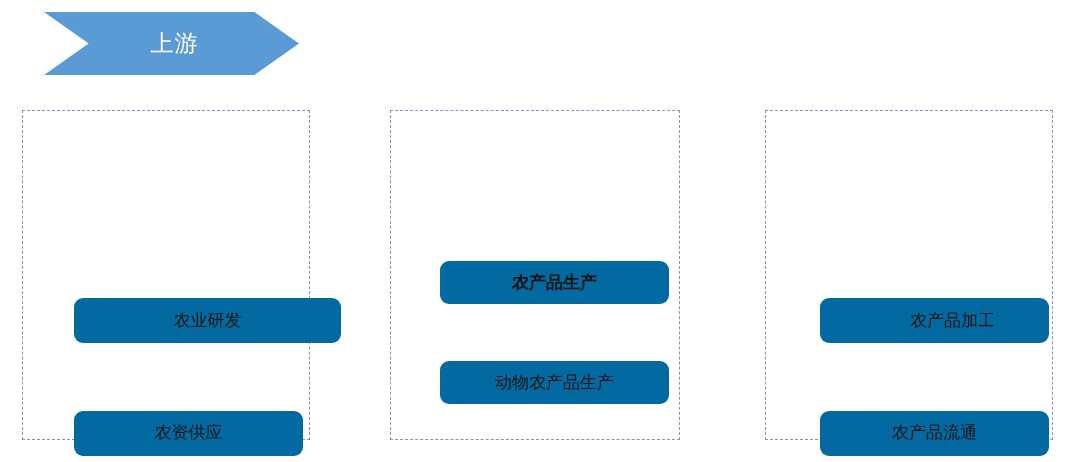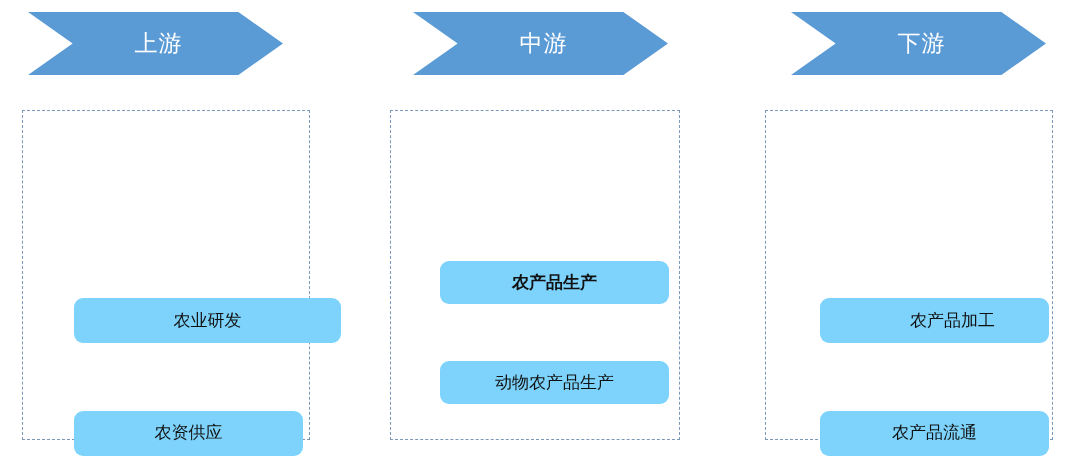--- a/index.html
+++ b/index.html
@@ -30,21 +30,21 @@
     height: 462px;
   }
   .column.col-0 { left: 0px; }
   .column.col-1 { left: 368px; }
   .column.col-2 { left: 743px; }
 
   
   .chevron-wrap {
     position: absolute;
     top: 12px;
-    left: 28px;
+    left: 44px;
     width: 255px;
     height: 63px;
   }
   .col-1 .chevron-wrap { left: 45px; }
   .col-2 .chevron-wrap { left: 48px; }
 
   .chevron {
     width: 100%;
     height: 100%;
     background: #5b9bd5;
@@ -73,21 +73,21 @@
     border: 1px dashed #7b98b8;
     box-sizing: border-box;
     background: transparent;
   }
   .col-1 .dashed-box { left: 22px; width: 290px; }
   .col-2 .dashed-box { left: 22px; width: 288px; }
 
   
   .pill {
     position: absolute;
-    background: #7dd3fc;
+    background: #0369a1;
     border-radius: 9px;
     display: flex;
     align-items: center;
     justify-content: center;
     box-sizing: border-box;
   }
   .pill-label {
     color: #111111;
     font-size: 17px;
     line-height: 1;
@@ -130,42 +130,32 @@
       <div class="pill two-a">
         <span class="pill-label">农业研发</span>
       </div>
       <div class="pill two-b">
         <span class="pill-label">农资供应</span>
       </div>
     </div>
   </div>
 
   <div class="column col-1">
-    <div class="chevron-wrap">
-      <div class="chevron">
-        <span class="chevron-label">中游</span>
-      </div>
-    </div>
     <div class="dashed-box">
       <div class="pill three-a">
         <span class="pill-label bold">农产品生产</span>
       </div>
       <div class="pill three-b">
         <span class="pill-label">动物农产品生产</span>
       </div>
 
     </div>
   </div>
 
   <div class="column col-2">
-    <div class="chevron-wrap">
-      <div class="chevron">
-        <span class="chevron-label">下游</span>
-      </div>
-    </div>
     <div class="dashed-box">
       <div class="pill two-a">
         <span class="pill-label">农产品加工</span>
       </div>
       <div class="pill two-b">
         <span class="pill-label">农产品流通</span>
       </div>
     </div>
   </div>
 

